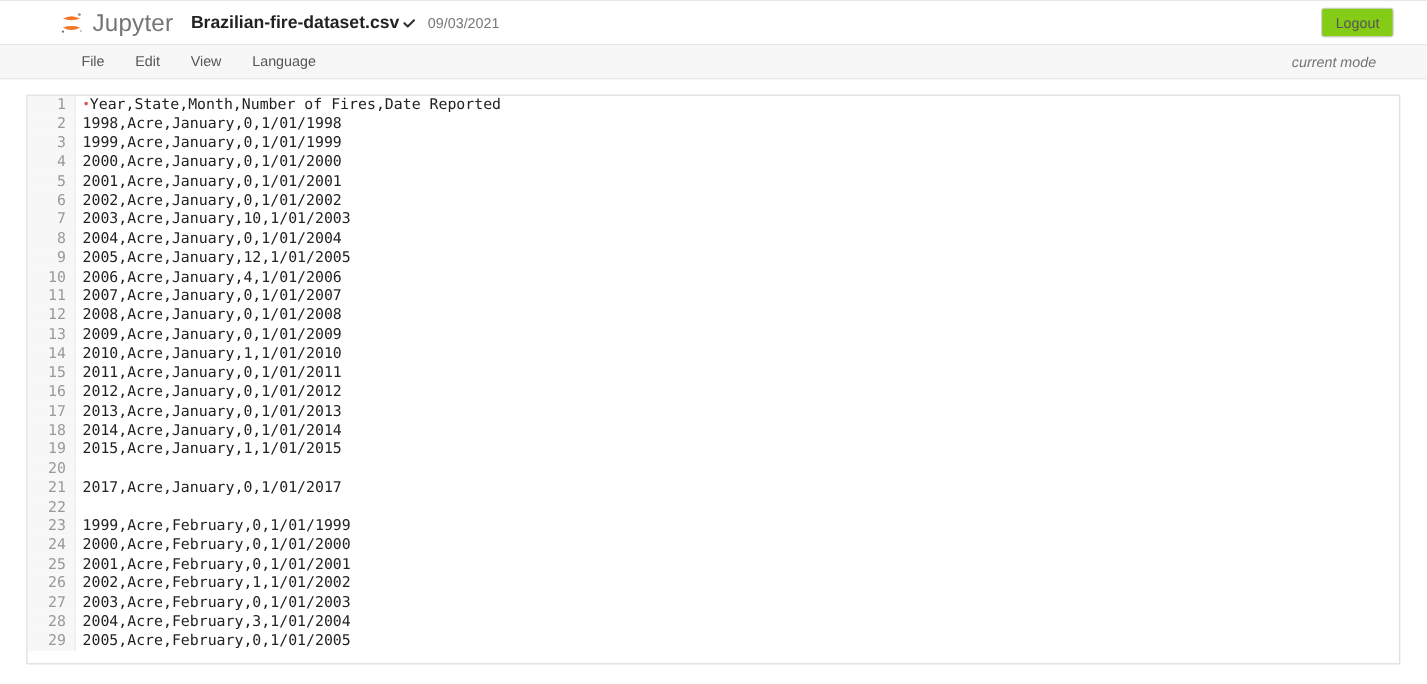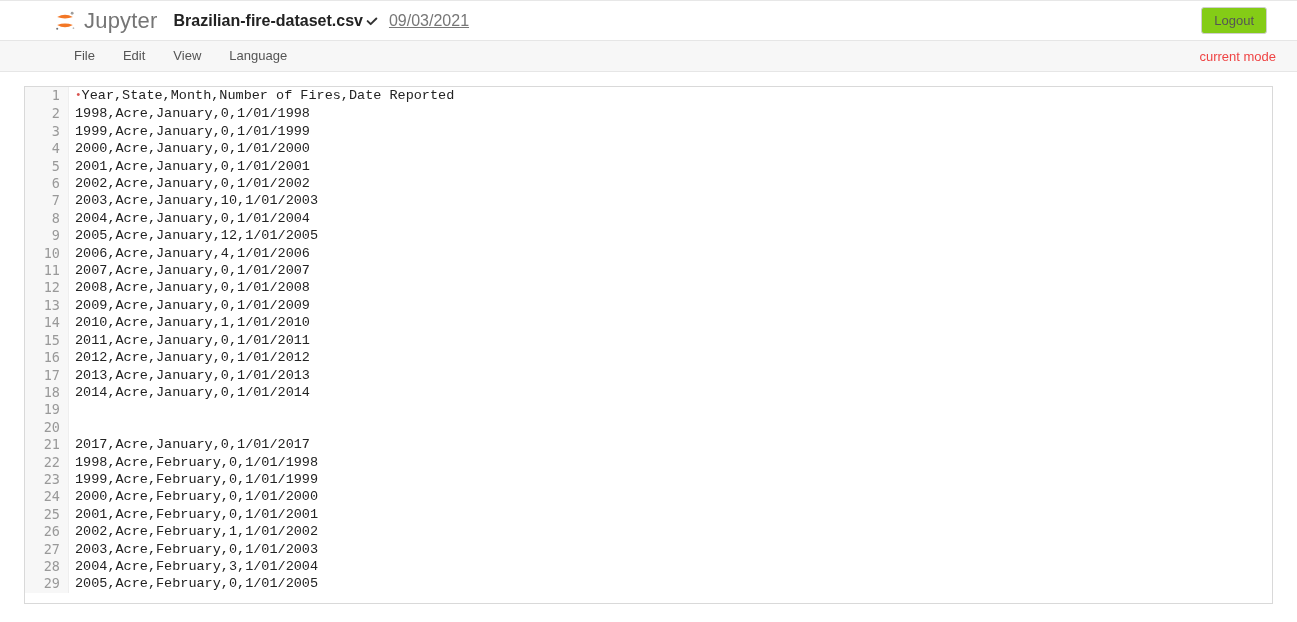--- a/index.html
+++ b/index.html
@@ -45,57 +45,57 @@
     margin-left: 4px;
   }
   .checkmark-icon {
     display: inline-block;
     width: 14px; height: 14px;
     margin-left: 2px;
     position: relative;
     top: 1px;
   }
   .last-mod {
-    font-size: 16px;
+    font-size: 13px;
     color: #777;
     margin-left: 10px;
-    text-decoration: underline;
   }
   .spacer { flex: 1; }
   .logout-btn {
     border: 1px solid #cfcfcf;
     background: #84cc16;
     color: #555;
     font-size: 13px;
     padding: 5px 12px;
     border-radius: 3px;
     cursor: pointer;
     margin-right: 20px;
   }
   
   .menubar {
     display: flex;
     align-items: center;
     background: #f7f7f7;
     border-top: 1px solid #e6e6e6;
     border-bottom: 1px solid #e6e6e6;
-    padding: 0 15px 0 60px;
+    padding: 0 40px 0 60px;
     height: 32px;
     font-size: 13px;
     color: #555;
   }
   .menu-item {
     padding: 0 14px;
     line-height: 32px;
     cursor: pointer;
   }
   .mode-indicator {
-    color: #ef4444;
+    color: #737373;
     font-size: 13px;
     padding-right: 6px;
+    font-style: italic;
   }
   
   .editor-wrap {
     margin: 14px 24px 10px 24px;
     border: 1px solid #d9d9d9;
     background: #fff;
     height: 518px;
     position: relative;
     overflow: hidden;
   }
@@ -117,21 +117,20 @@
     text-align: right;
     padding-right: 8px;
     color: #999;
     background: #f7f7f7;
     border-right: 1px solid #eee;
     user-select: none;
     flex-shrink: 0;
   }
   .code {
     padding-left: 6px;
-    font-family: Liberation Mono, monospace;
   }
   .cursor-dot {
     color: #d9534f;
     font-size: 11px;
     position: relative;
     top: -1px;
   }
   
   .editor::-webkit-scrollbar { width: 14px; }
   .editor::-webkit-scrollbar-track { background: #f5f5f5; }
@@ -188,24 +187,24 @@
         <div class="line"><div class="gutter">9</div><div class="code">2005,Acre,January,12,1/01/2005</div></div>
         <div class="line"><div class="gutter">10</div><div class="code">2006,Acre,January,4,1/01/2006</div></div>
         <div class="line"><div class="gutter">11</div><div class="code">2007,Acre,January,0,1/01/2007</div></div>
         <div class="line"><div class="gutter">12</div><div class="code">2008,Acre,January,0,1/01/2008</div></div>
         <div class="line"><div class="gutter">13</div><div class="code">2009,Acre,January,0,1/01/2009</div></div>
         <div class="line"><div class="gutter">14</div><div class="code">2010,Acre,January,1,1/01/2010</div></div>
         <div class="line"><div class="gutter">15</div><div class="code">2011,Acre,January,0,1/01/2011</div></div>
         <div class="line"><div class="gutter">16</div><div class="code">2012,Acre,January,0,1/01/2012</div></div>
         <div class="line"><div class="gutter">17</div><div class="code">2013,Acre,January,0,1/01/2013</div></div>
         <div class="line"><div class="gutter">18</div><div class="code">2014,Acre,January,0,1/01/2014</div></div>
-        <div class="line"><div class="gutter">19</div></div>
+        <div class="line"><div class="gutter">19</div><div class="code">2015,Acre,January,1,1/01/2015</div></div>
         <div class="line"><div class="gutter">20</div></div>
         <div class="line"><div class="gutter">21</div><div class="code">2017,Acre,January,0,1/01/2017</div></div>
-        <div class="line"><div class="gutter">22</div><div class="code">1998,Acre,February,0,1/01/1998</div></div>
+        <div class="line"><div class="gutter">22</div></div>
         <div class="line"><div class="gutter">23</div><div class="code">1999,Acre,February,0,1/01/1999</div></div>
         <div class="line"><div class="gutter">24</div><div class="code">2000,Acre,February,0,1/01/2000</div></div>
         <div class="line"><div class="gutter">25</div><div class="code">2001,Acre,February,0,1/01/2001</div></div>
         <div class="line"><div class="gutter">26</div><div class="code">2002,Acre,February,1,1/01/2002</div></div>
         <div class="line"><div class="gutter">27</div><div class="code">2003,Acre,February,0,1/01/2003</div></div>
         <div class="line"><div class="gutter">28</div><div class="code">2004,Acre,February,3,1/01/2004</div></div>
         <div class="line"><div class="gutter">29</div><div class="code">2005,Acre,February,0,1/01/2005</div></div>
       </div>
   </div>
 

